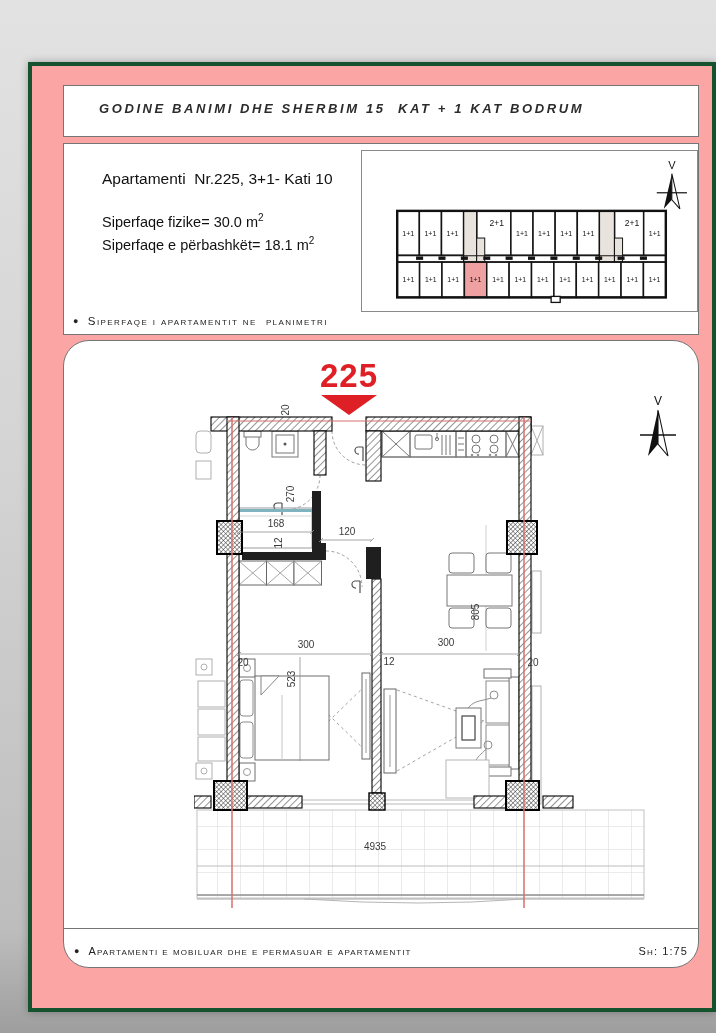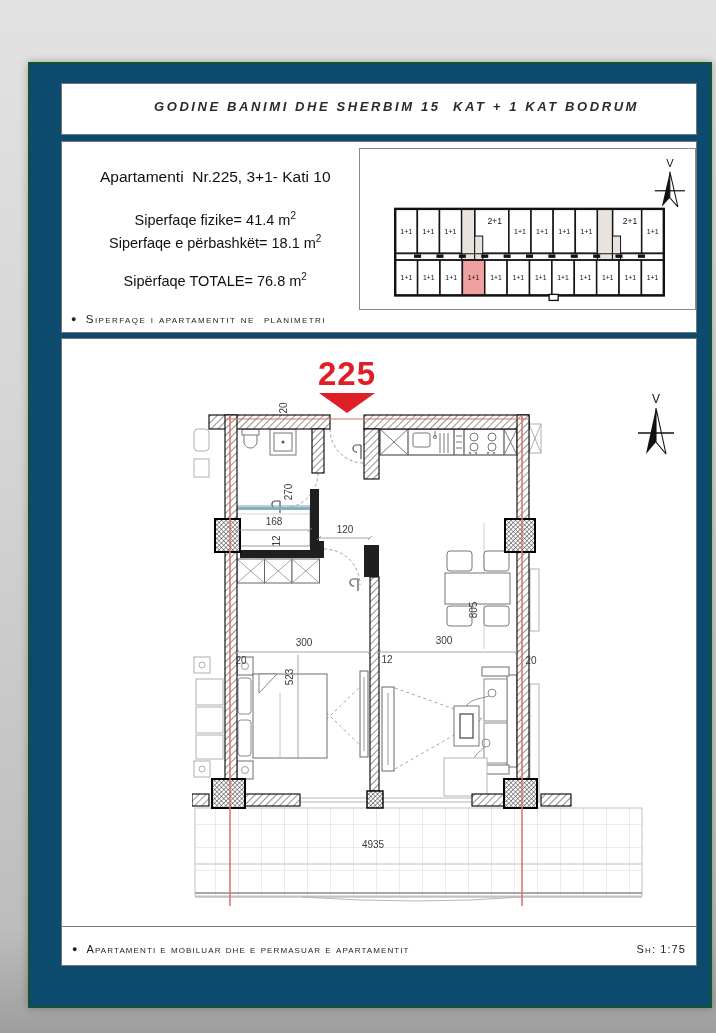--- a/index.html
+++ b/index.html
@@ -3,63 +3,62 @@
 <meta charset="utf-8">
 <style>
   html,body{margin:0;padding:0;}
   body{
     width:716px;height:1033px;position:relative;overflow:hidden;
     background:linear-gradient(180deg,#e2e2e2 0%,#d4d4d4 45%,#bdbdbd 90%,#9e9e9e 100%);
     font-family:"Liberation Sans","DejaVu Sans",sans-serif;color:#1d1d1d;
   }
   .page{
     position:absolute;left:28px;top:62px;width:680px;height:942px;
-    background:#0c4a6e;border:2px solid #14532d;box-shadow:0 0 8px rgba(0,0,0,.28);text-align:center;
+    background:#fca5a5;border:4px solid #14532d;box-shadow:0 0 8px rgba(0,0,0,.28);
   }
   .box{position:absolute;border:1px solid #757575;background:#fff;}
   #headerBox{left:31px;top:19px;width:634px;height:50px;}
   .header-title{
     margin:15px 0 0 35px;font-style:italic;font-weight:bold;font-size:13px;
     letter-spacing:2.6px;color:#2c2c2c;white-space:pre;
   }
   #infoBox{left:31px;top:77px;width:634px;height:190px;}
   .apt-info{position:absolute;left:38px;top:26px;font-size:14.5px;color:#111;}
   .apt-title{font-size:15.5px;margin:0 0 24px 0;}
   .apt-title .b{font-weight:normal;}
   .area-line{margin:0 0 5px 0;}
   .area-line sup{font-size:10px;}
   .total-line{margin-top:20px;}
   .note-row{position:absolute;left:9px;bottom:7px;font-size:11.5px;letter-spacing:1.4px;
     font-variant:small-caps;color:#222;white-space:pre;}
   .bullet{font-size:9px;vertical-align:1px;margin-right:8px;}
   #keyplanBox{position:absolute;left:297px;top:6px;width:335px;height:160px;border:1px solid #8a8a8a;background:#fff;}
   #keyplanBox svg{width:100%;height:100%;display:block;}
-  #mainBox{left:31px;top:274px;width:634px;height:626px;}
+  #mainBox{left:31px;top:274px;width:634px;height:626px;border-radius:26px;}
   .caption-divider{position:absolute;left:0;right:0;bottom:38px;border-top:1px solid #757575;}
   .caption-row{position:absolute;left:10px;right:10px;bottom:10px;display:flex;justify-content:space-between;
     font-size:11px;letter-spacing:1.1px;font-variant:small-caps;color:#222;}
   #planSvg{position:absolute;left:130px;top:2px;}
   svg text{font-family:"Liberation Sans","DejaVu Sans",sans-serif;}
   .dim{font-size:10px;fill:#3a3a3a;}
 </style>
 </head>
 <body>
 
 <div class="page">
 
   <div class="box" id="headerBox">
     <div class="header-title">GODINE BANIMI DHE SHERBIM 15  KAT + 1 KAT BODRUM</div>
   </div>
 
   <div class="box" id="infoBox">
     <div class="apt-info">
       <p class="apt-title"><span class="b">Apartamenti</span>&nbsp; <span>Nr.225, 3+1- Kati 10</span></p>
-      <p class="area-line"><span>Siperfaqe fizike= 41.4 m</span><sup>2</sup></p>
+      <p class="area-line"><span>Siperfaqe fizike= 30.0 m</span><sup>2</sup></p>
       <p class="area-line"><span>Siperfaqe e përbashkët= 18.1 m</span><sup>2</sup></p>
-      <p class="area-line total-line"><span>Sipërfaqe TOTALE= 76.8 m</span><sup>2</sup></p>
     </div>
 
     <div id="keyplanBox">
       <svg viewBox="0 0 333 158">
         <g>
             <rect x="33" y="57" width="271" height="90" fill="#fff"></rect>
             <rect x="35" y="59" width="22" height="44" fill="#fff" stroke="#141414" stroke-width="1.5"></rect>
             <text x="46" y="83.5" text-anchor="middle" font-size="7" fill="#111">1+1</text>
             <rect x="57" y="59" width="22" height="44" fill="#fff" stroke="#141414" stroke-width="1.5"></rect>
             <text x="68" y="83.5" text-anchor="middle" font-size="7" fill="#111">1+1</text>

